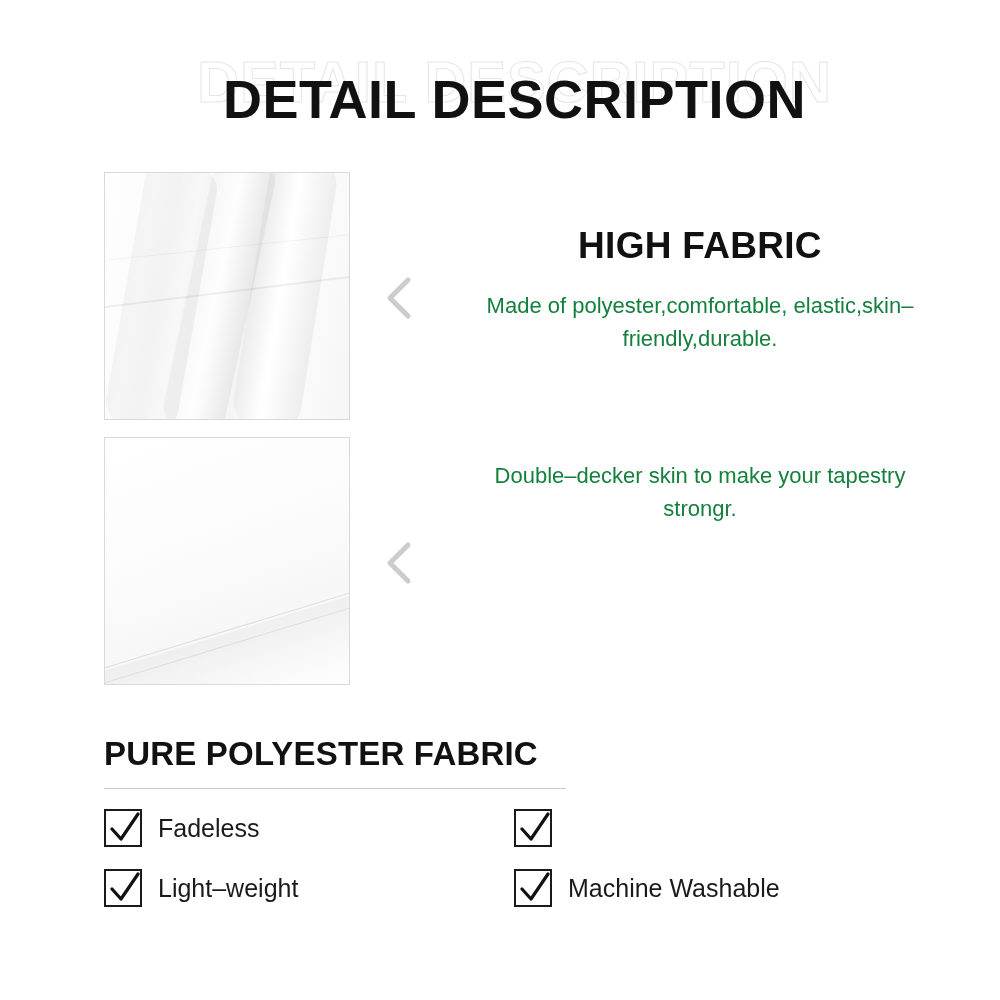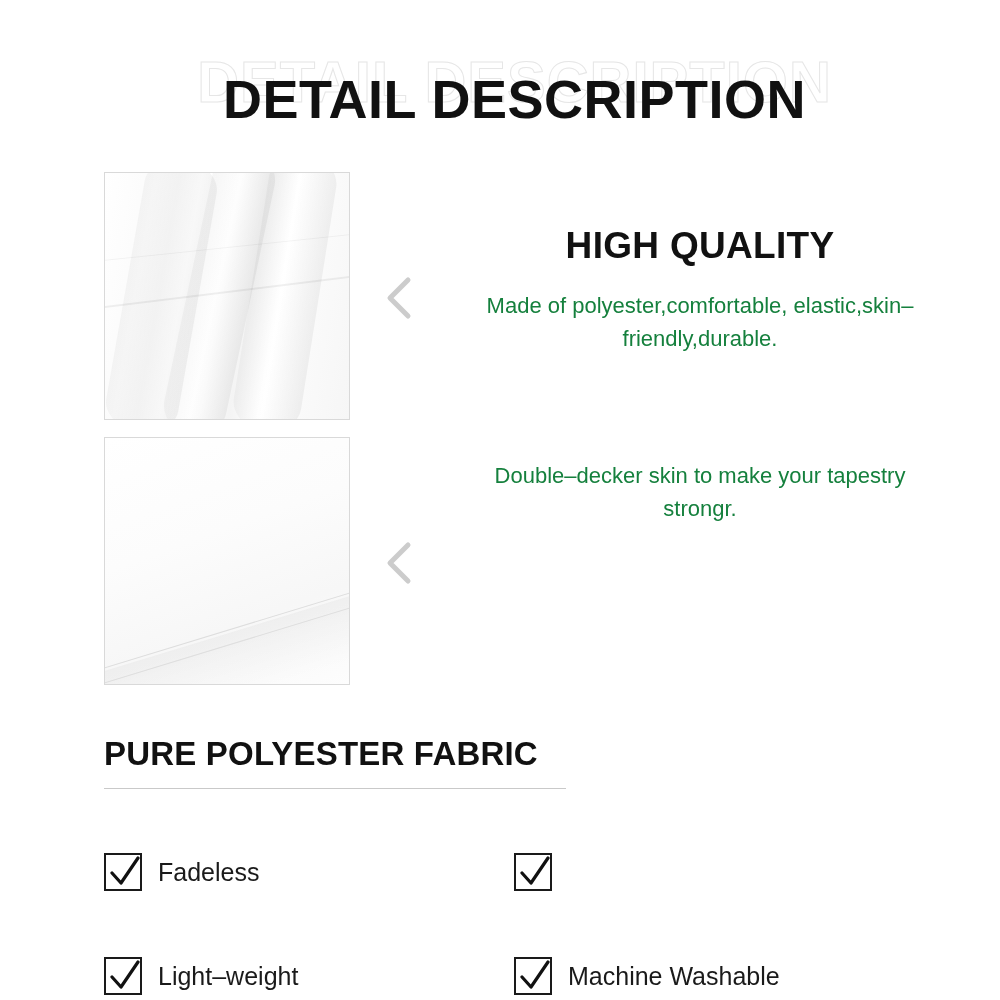--- a/index.html
+++ b/index.html
@@ -198,21 +198,20 @@
     top: 74px;
     width: 800px;
     display: grid;
     grid-template-columns: 410px 390px;
     grid-row-gap: 22px;
   }
   .check-item {
     display: flex;
     align-items: center;
     gap: 16px;
-    margin-top: 44px;
   }
   .checkbox {
     width: 38px;
     height: 38px;
     border: 2px solid #1a1a1a;
     position: relative;
     flex: 0 0 auto;
     box-sizing: border-box;
   }
   .checkbox svg { position: absolute; left: 3px; top: 1px; }
@@ -242,21 +241,21 @@
     </div>
   </div>
 
   <div class="arrow">
     <svg width="34" height="44" viewBox="0 0 34 44" aria-hidden="true">
       <polyline points="26,4 8,22 26,40" fill="none" stroke="currentColor" stroke-width="5" stroke-linecap="round" stroke-linejoin="round"></polyline>
     </svg>
   </div>
 
   <div class="feature-text">
-    <div class="feature-title">HIGH QUALITY</div>
+    <div class="feature-title">HIGH FABRIC</div>
     <div class="feature-desc">Made of polyester,comfortable, elastic,skin–friendly,durable.</div>
   </div>
 </div>
 
 <div class="feature feature-2">
 
   <div class="photo">
     <div class="fabric2">
       <div class="hem-shade"></div>
       <div class="hem-line l1"></div>

